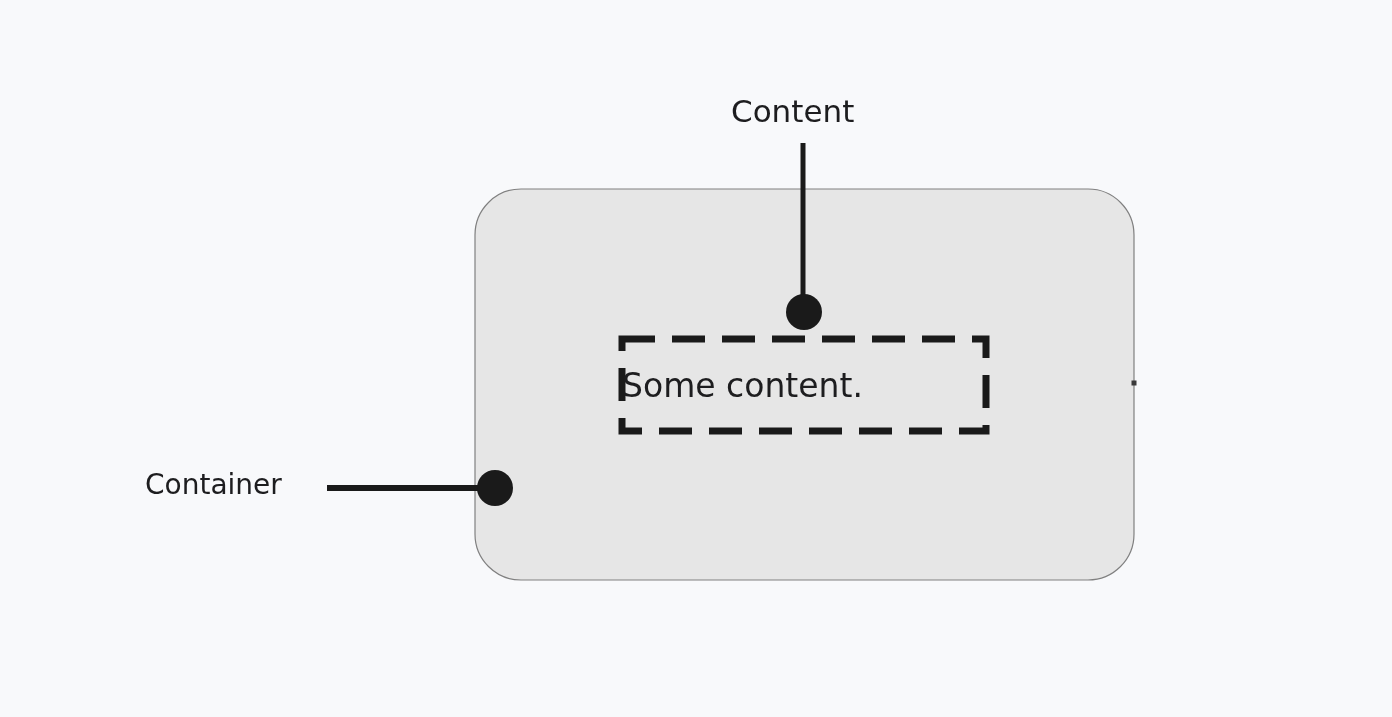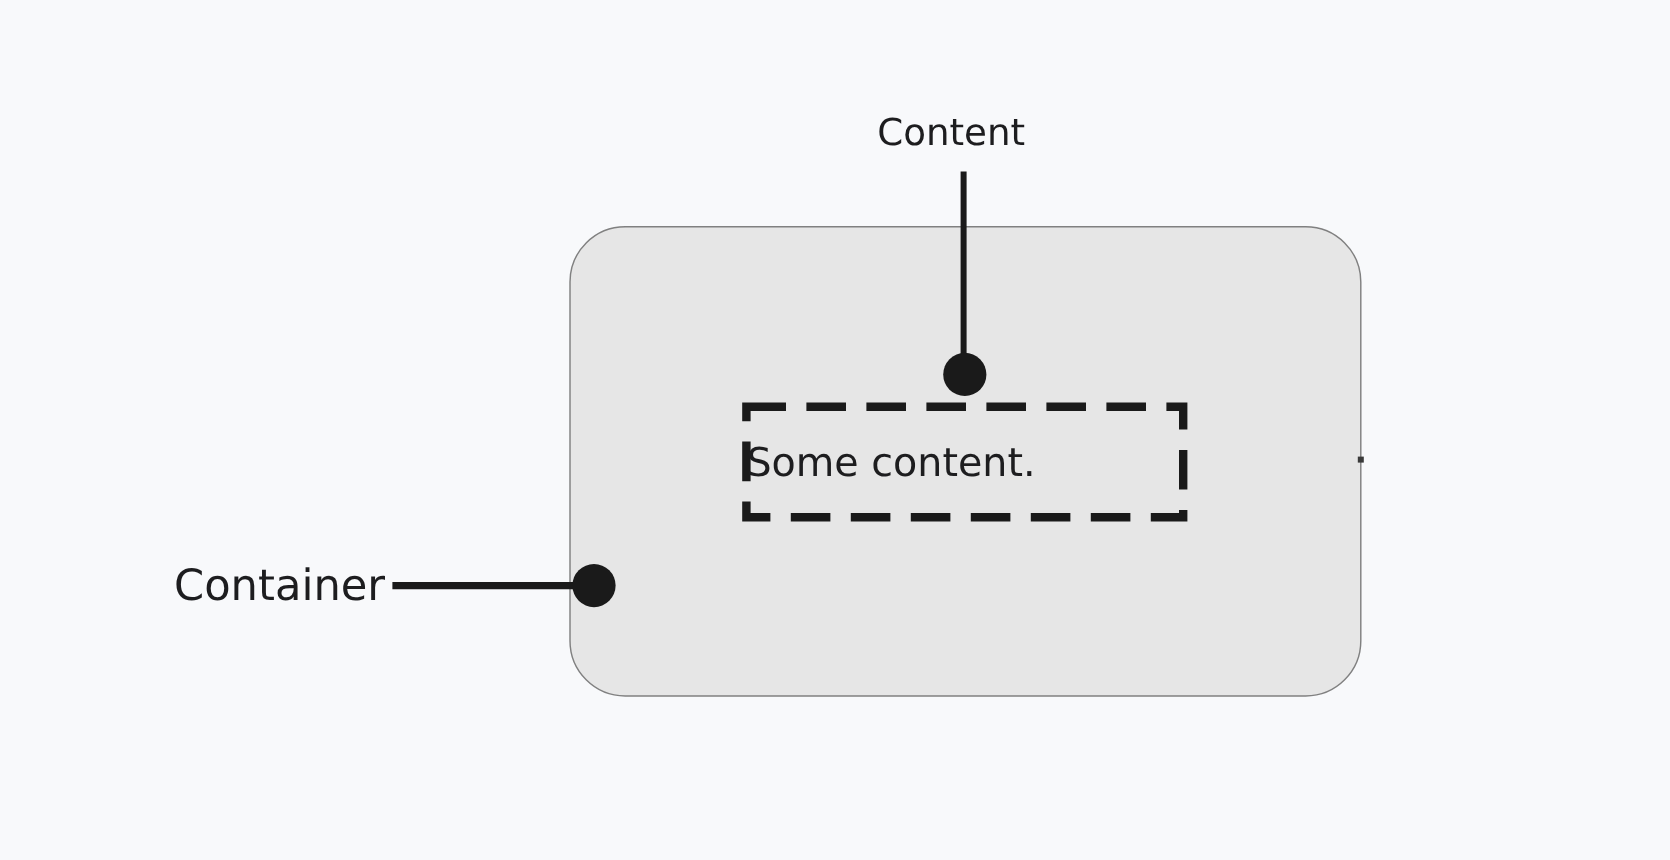--- a/index.html
+++ b/index.html
@@ -35,21 +35,21 @@
     -webkit-font-smoothing: antialiased;
   }
   #content-label {
     left: 731px;
     top: 96px;
     font-size: 31px;
   }
   #container-label {
     left: 145px;
     top: 471px;
-    font-size: 36px;
+    font-size: 28px;
   }
   #content-box-text {
     position: absolute;
     left: 622px;
     top: 360px;
     width: 364px;
     text-align: left;
     font-size: 33px;
     color: #1d1d1f;
     font-family: "DejaVu Sans", "Liberation Sans", sans-serif;

